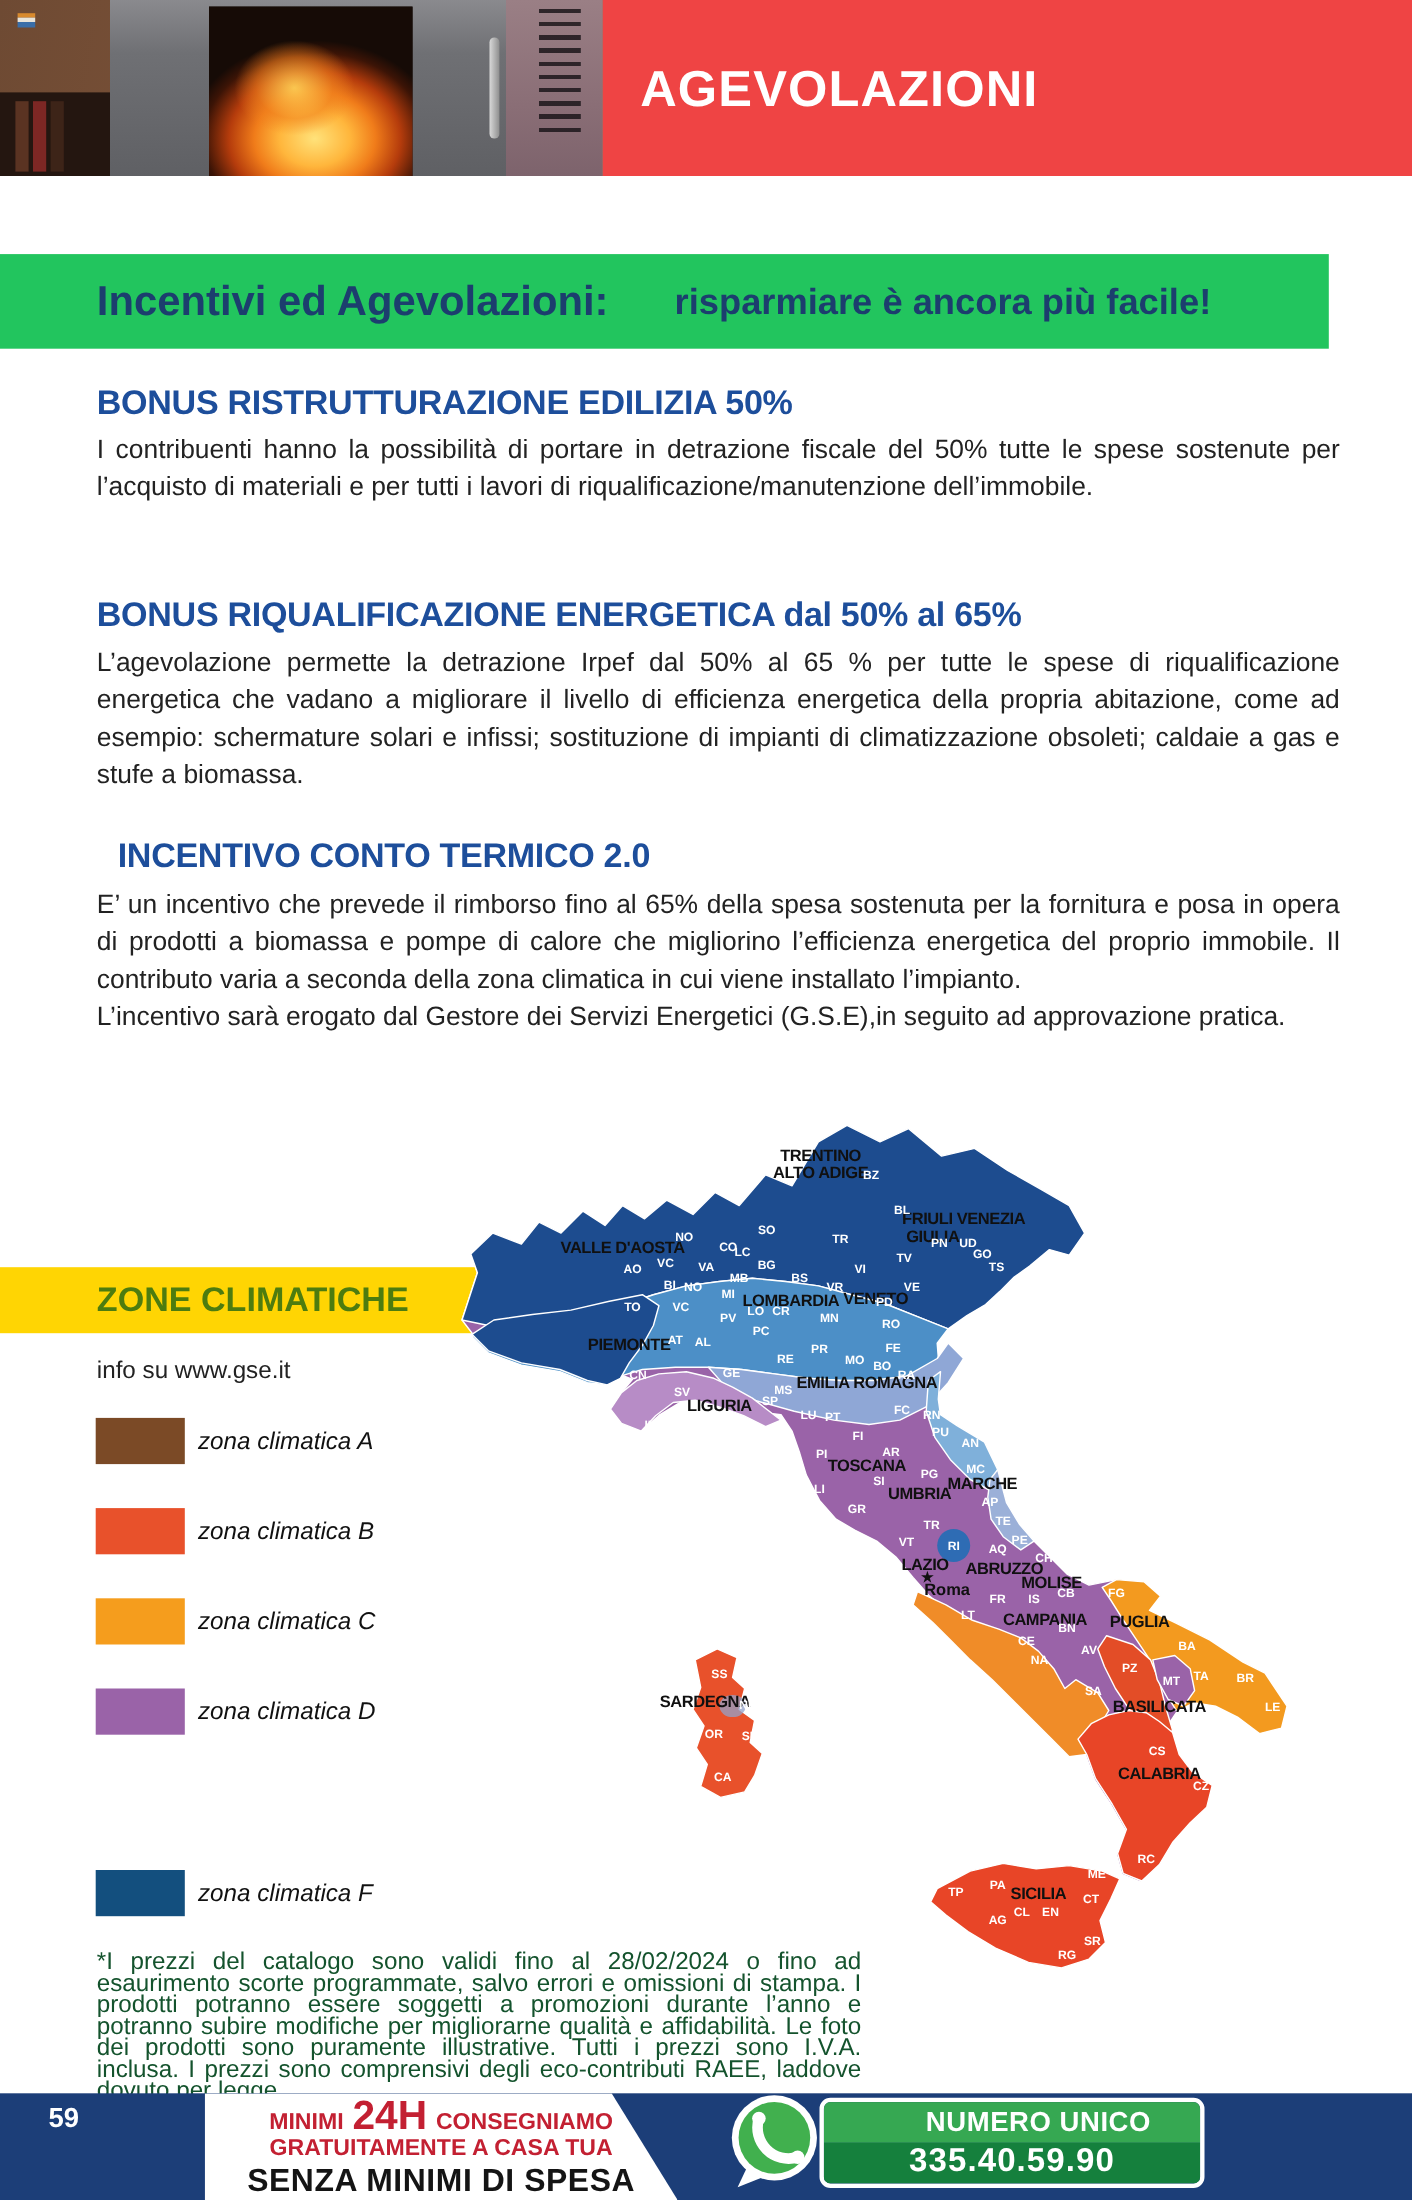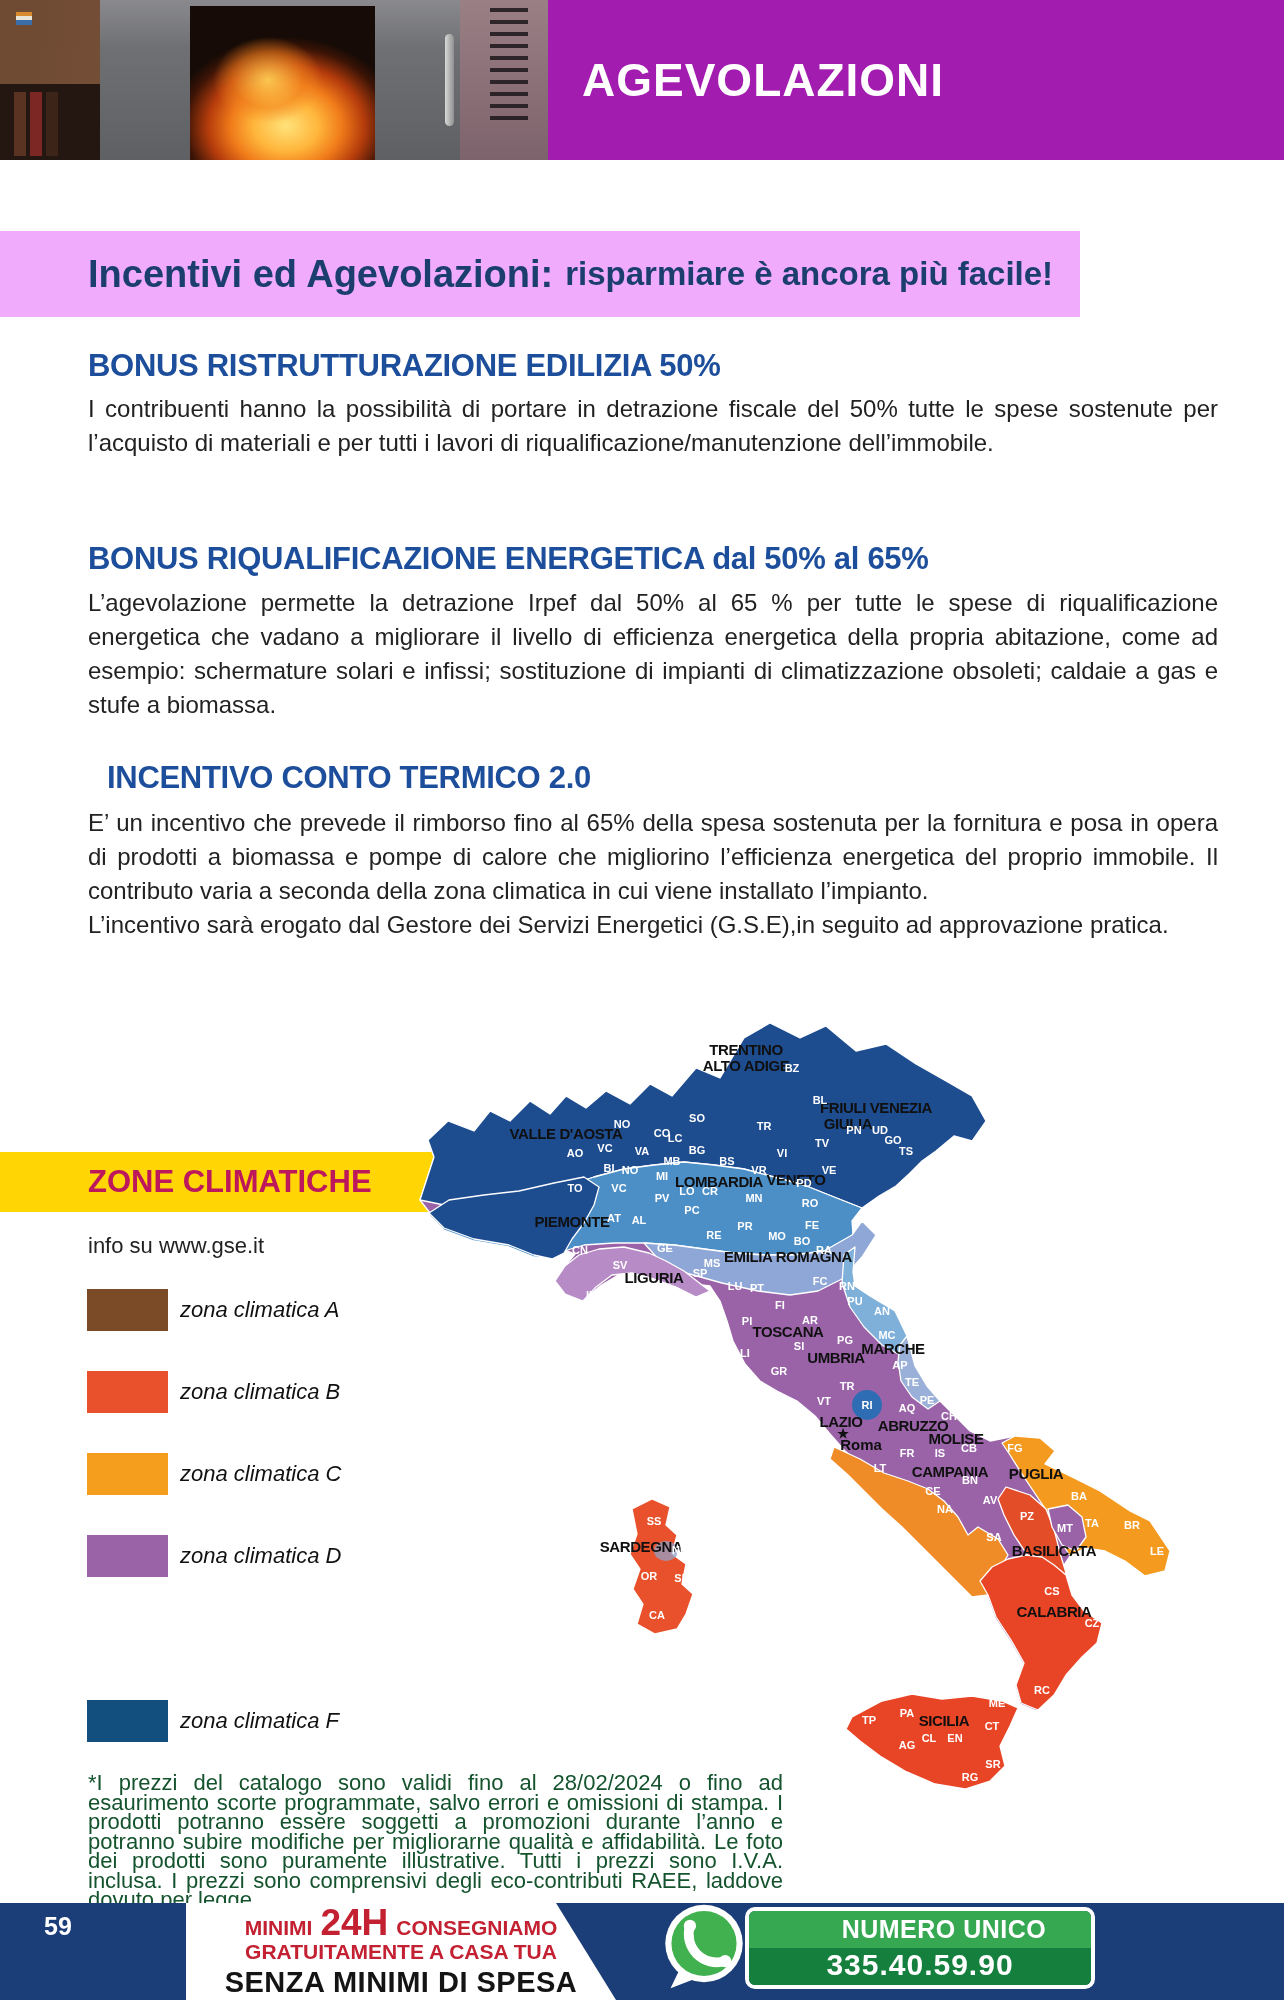--- a/index.html
+++ b/index.html
@@ -15,34 +15,34 @@
   .spine{position:absolute;top:8px;width:12px;height:64px;}
   .stove{left:100px;top:0;width:360px;height:160px;background:linear-gradient(180deg,#8a8a8e,#6f7074 30%,#5f6064);}
   .fire{position:absolute;left:90px;top:6px;width:185px;height:154px;background:
         radial-gradient(42% 40% at 42% 48%, rgba(255,214,90,.85) 0%, rgba(240,130,30,.55) 45%, rgba(0,0,0,0) 70%),
         radial-gradient(62% 58% at 52% 78%, #ffe27a 0%, #ffb63c 28%, #f07c1a 48%, #b53c0c 68%, #3c1406 88%, #160b06 100%);
         background-color:#120b07;}
   .handle{position:absolute;left:345px;top:34px;width:9px;height:92px;border-radius:5px;background:linear-gradient(90deg,#d8d8d8,#8f8f8f);}
   .ventpanel{left:460px;top:0;width:88px;height:160px;background:linear-gradient(180deg,#9a7f85,#8a6e76 60%,#7d636c);}
   .vents{position:absolute;left:30px;top:8px;width:38px;height:118px;
          background:repeating-linear-gradient(180deg, rgba(28,22,26,.85) 0 4px, rgba(0,0,0,0) 4px 12px);}
-  .bluehdr{left:548px;top:0;width:736px;height:160px;background:#a21caf;display:flex;align-items:center;}
+  .bluehdr{left:548px;top:0;width:736px;height:160px;background:#ef4444;display:flex;align-items:center;}
   .bluehdr span{color:#fff;font-weight:800;font-size:46px;letter-spacing:1px;padding-left:34px;}
 
   
-  .band1{left:0;top:231px;width:1080px;height:86px;background:#f0abfc;display:flex;align-items:center;}
+  .band1{left:0;top:231px;width:1208px;height:86px;background:#22c55e;display:flex;align-items:center;gap:48px;}
   .band1 .lead{color:#1c3e6e;font-weight:800;font-size:38px;margin-left:88px;}
   .band1 .tail{color:#1c3e6e;font-weight:800;font-size:33px;margin-left:12px;}
 
   .h-blue{color:#1d4e9b;font-weight:800;font-size:31px;letter-spacing:-0.3px;white-space:nowrap;}
   .para{color:#222;font-size:24px;line-height:34px;text-align:justify;}
 
   
   .band2{left:0;top:1152px;width:437px;height:60px;background:#ffd503;display:flex;align-items:center;}
-  .band2 span{color:#be185d;font-weight:800;font-size:31px;margin-left:88px;white-space:nowrap;}
+  .band2 span{color:#4d7c0f;font-weight:800;font-size:31px;margin-left:88px;white-space:nowrap;}
   .info{left:88px;top:1233px;font-size:22px;color:#222;}
   .legendrow{left:87px;width:340px;height:42px;display:flex;align-items:center;}
   .swatch{width:81px;height:42px;flex:0 0 81px;}
   .legendrow span{margin-left:12px;font-size:22px;color:#111;font-style:italic;}
 
   
   .mapwrap{left:414px;top:995px;width:770px;height:810px;}
   .mapwrap svg{display:block;}
   #regions path{stroke:#fff;stroke-width:1.3px;stroke-linejoin:round;}
   .ml-r{font:800 15px "Liberation Sans",sans-serif;fill:#101010;text-anchor:middle;letter-spacing:-0.4px;}

